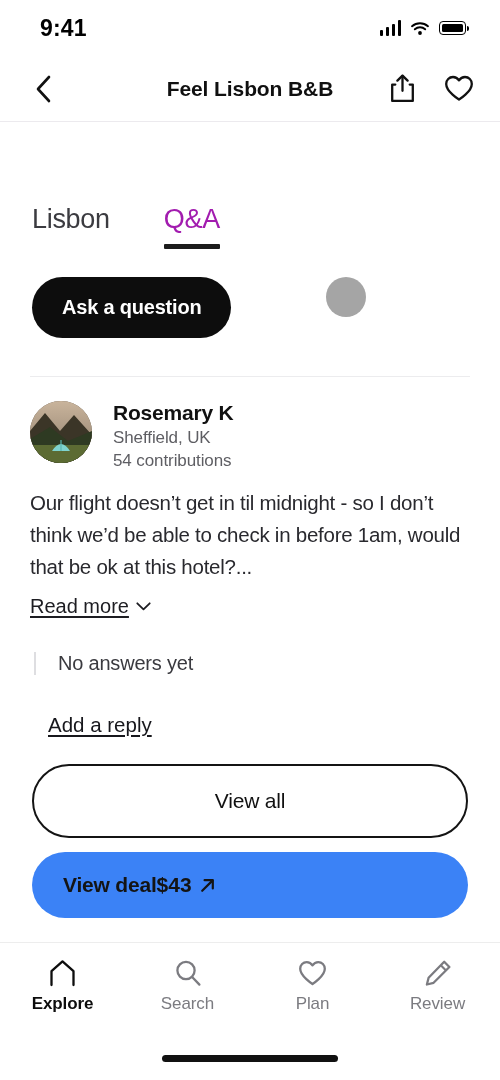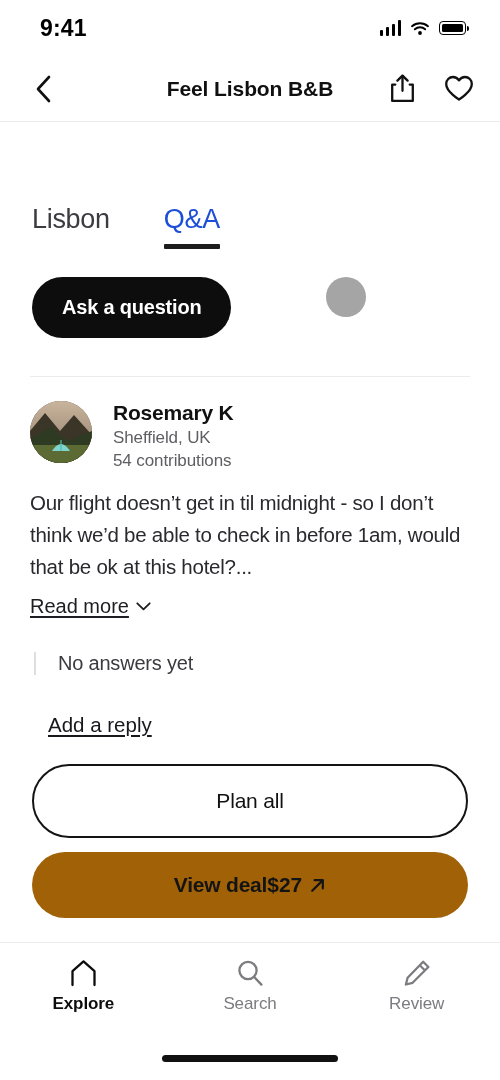--- a/index.html
+++ b/index.html
@@ -46,21 +46,21 @@
     position:absolute; left:0; right:0; text-align:center;
     font-size:21px; font-weight:700; color:#101010; pointer-events:none;
     letter-spacing:-.1px;
   }
   .appbar-actions{ margin-left:auto; display:flex; align-items:center; gap:28px; z-index:2; }
 
   
   .tabs{ display:flex; align-items:flex-end; gap:54px; padding:82px 32px 0; }
   .tab{ position:relative; padding-bottom:14px; }
   .tab-label{ font-size:27px; font-weight:500; color:#3b3b40; letter-spacing:-.3px; }
-  .tab.active .tab-label{ color:#1d4ed8;text-align:right; }
+  .tab.active .tab-label{ color:#a21caf;text-align:right; }
   .tab.active:after{
     content:""; position:absolute; left:0; right:0; bottom:0;
     height:5px; background:#1c1c1c; border-radius:1px;
   }
 
   
   .ask-row{ display:flex; align-items:flex-start; padding:28px 32px 0; }
   .ask-btn{
     background:#0d0d0d; color:#fff; border:none; border-radius:34px;
     padding:0 30px; height:61px; font-size:20px; font-weight:700;
@@ -105,22 +105,22 @@
 
   
   .cta{ position:absolute; left:0; right:0; bottom:162px; padding:0 32px; }
   .btn-outline{
     width:100%; height:74px; border:2.5px solid #141414; border-radius:38px;
     background:#fff; font-family:inherit; font-size:21px; font-weight:500;
     color:#111; letter-spacing:-.2px; cursor:pointer;
   }
   .btn-deal{
     width:100%; height:66px; margin-top:14px; border:none; border-radius:34px;
-    background:#a16207; font-family:inherit; display:flex; align-items:center;
-    justify-content:center; padding:4px 31px; cursor:pointer;
+    background:#3b82f6; font-family:inherit; display:flex; align-items:center;
+    justify-content:flex-start; padding:4px 31px; cursor:pointer;
   }
   .deal-label{ font-size:21px; font-weight:700; color:#141414; letter-spacing:-.2px; }
   .deal-price{ font-size:21px; font-weight:700; color:#141414; display:flex; align-items:center; gap:7px; }
 
   .green-peek{
     position:absolute; left:32px; bottom:118px;
     width:95px; height:8px; background:#54e39b; z-index:3;
   }
 
   
@@ -234,25 +234,25 @@
   </div>
 
   <div class="answer-row">
     <span class="answer-text">No answers yet</span>
   </div>
 
   <div class="add-reply">Add a reply</div>
 </div>
 
 <div class="cta">
-  <button class="btn-outline">Plan all</button>
+  <button class="btn-outline">View all</button>
   <button class="btn-deal">
     <span class="deal-label">View deal</span>
     <span class="deal-price">
-      <span>$27</span>
+      <span>$43</span>
       <svg width="17" height="17" viewBox="0 0 17 17">
         <path d="M3.2 13.8L13.4 3.6" stroke="#141414" stroke-width="2.2" stroke-linecap="round"></path>
         <path d="M5.6 3.2h8.2v8.2" stroke="#141414" stroke-width="2.2" fill="none" stroke-linecap="round" stroke-linejoin="round"></path>
       </svg>
     </span>
   </button>
 </div>
 
 <div class="green-peek"></div>
 
@@ -264,20 +264,26 @@
     <span class="nav-label">Explore</span>
   </div>
   <div class="nav-item">
     <svg width="30" height="28" viewBox="0 0 30 28">
       <circle cx="13" cy="11.5" r="8.6" stroke="currentColor" stroke-width="2.3" fill="none"></circle>
       <path d="M19.4 18.2l7 7.4" stroke="currentColor" stroke-width="2.3" stroke-linecap="round"></path>
     </svg>
     <span class="nav-label">Search</span>
   </div>
   <div class="nav-item">
+    <svg width="31" height="28" viewBox="0 0 31 28">
+      <path d="M15.5 25S3.2 17.2 3.2 9.8c0-3.8 2.9-6.7 6.5-6.7 2.4 0 4.5 1.3 5.8 3.3 1.3-2 3.4-3.3 5.8-3.3 3.6 0 6.5 2.9 6.5 6.7C27.8 17.2 15.5 25 15.5 25z" stroke="currentColor" stroke-width="2.3" fill="none" stroke-linejoin="round"></path>
+    </svg>
+    <span class="nav-label">Plan</span>
+  </div>
+  <div class="nav-item">
     <svg width="30" height="28" viewBox="0 0 30 28">
       <path d="M21.2 2.8l5.2 5.2L10.6 23.8 3.9 25.5l1.7-6.7z" stroke="currentColor" stroke-width="2.3" fill="none" stroke-linejoin="round"></path>
       <path d="M17.8 6.2l5.2 5.2" stroke="currentColor" stroke-width="2.1"></path>
     </svg>
     <span class="nav-label">Review</span>
   </div>
 </div>
 
 <div class="home-indicator"></div>
 

